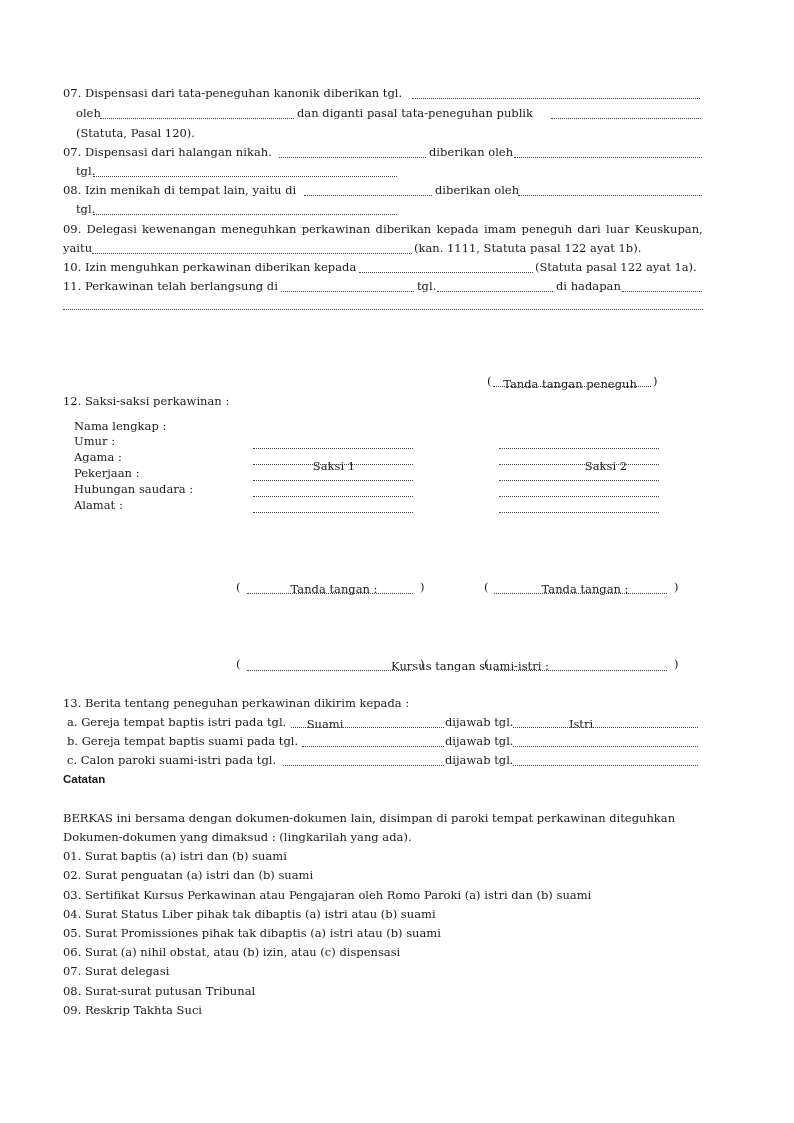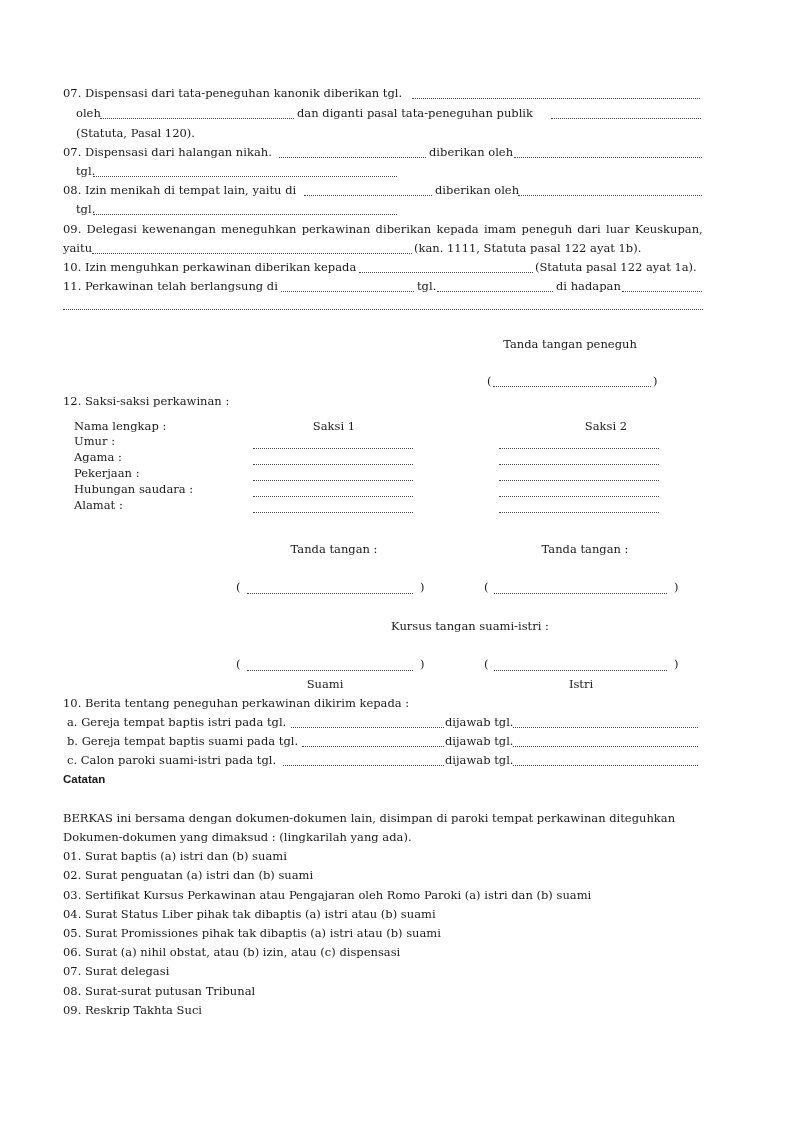--- a/index.html
+++ b/index.html
@@ -6,21 +6,21 @@
   body {
     width: 794px; height: 1123px; position: relative; overflow: hidden;
     font-family: "DejaVu Serif", serif; font-size: 11.5px; color: #1a1a1a;
   }
   .abs { position: absolute; white-space: nowrap; line-height: 14px; }
   .dots {
     position: absolute; height: 0;
     border-bottom: 1px dotted #444;
   }
   .bold { font-weight: bold; font-family: Liberation Sans, sans-serif; }
-  .center { text-align: center; }
+  .center { text-align: center; margin-top: 40px; }
 </style>
 </head>
 <body>
 
 <div class="abs" style="left:63px;top:86px">07.  Dispensasi dari tata-peneguhan kanonik diberikan tgl.</div>
 <div class="dots" style="left:412px;top:98px;width:288px"></div>
 <div class="abs" style="left:76px;top:106px">oleh</div>
 <div class="dots" style="left:100px;top:118px;width:194px"></div>
 <div class="abs" style="left:297px;top:106px">dan diganti pasal tata-peneguhan publik</div>
 <div class="dots" style="left:551px;top:118px;width:150px"></div>
@@ -98,21 +98,21 @@
 <div class="abs center" style="left:380px;top:619px;width:180px">Kursus  tangan suami-istri :</div>
 <div class="abs" style="left:236px;top:657px">(</div>
 <div class="dots" style="left:247px;top:670px;width:166px"></div>
 <div class="abs" style="left:420px;top:657px">)</div>
 <div class="abs" style="left:484px;top:657px">(</div>
 <div class="dots" style="left:494px;top:670px;width:173px"></div>
 <div class="abs" style="left:674px;top:657px">)</div>
 <div class="abs center" style="left:285px;top:677px;width:80px">Suami</div>
 <div class="abs center" style="left:541px;top:677px;width:80px">Istri</div>
 
-<div class="abs" style="left:63px;top:696px">10.  Berita  tentang peneguhan perkawinan dikirim  kepada :</div>
+<div class="abs" style="left:63px;top:696px">13.  Berita  tentang peneguhan perkawinan dikirim  kepada :</div>
 
 <div class="abs" style="left:67px;top:715px">a.  Gereja tempat baptis istri pada tgl.</div>
 <div class="dots" style="left:291px;top:727px;width:153px"></div>
 <div class="abs" style="left:445px;top:715px">dijawab  tgl.</div>
 <div class="dots" style="left:513px;top:727px;width:185px"></div>
 
 <div class="abs" style="left:67px;top:734px">b.  Gereja tempat baptis suami pada tgl.</div>
 <div class="dots" style="left:302px;top:746px;width:142px"></div>
 <div class="abs" style="left:445px;top:734px">dijawab  tgl.</div>
 <div class="dots" style="left:513px;top:746px;width:185px"></div>

